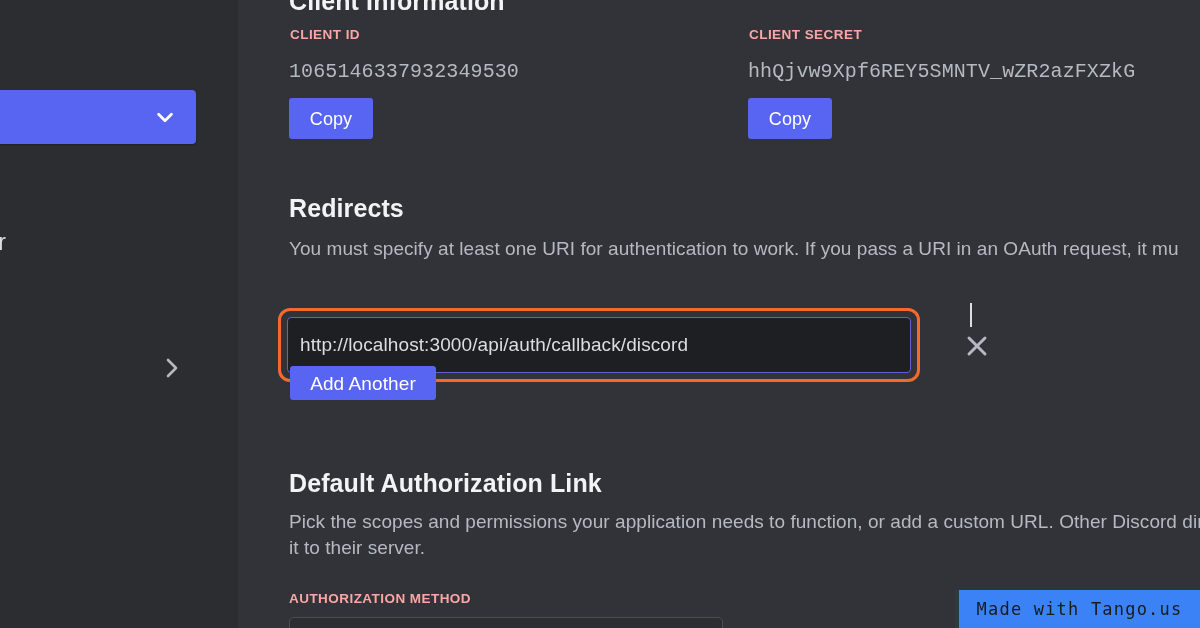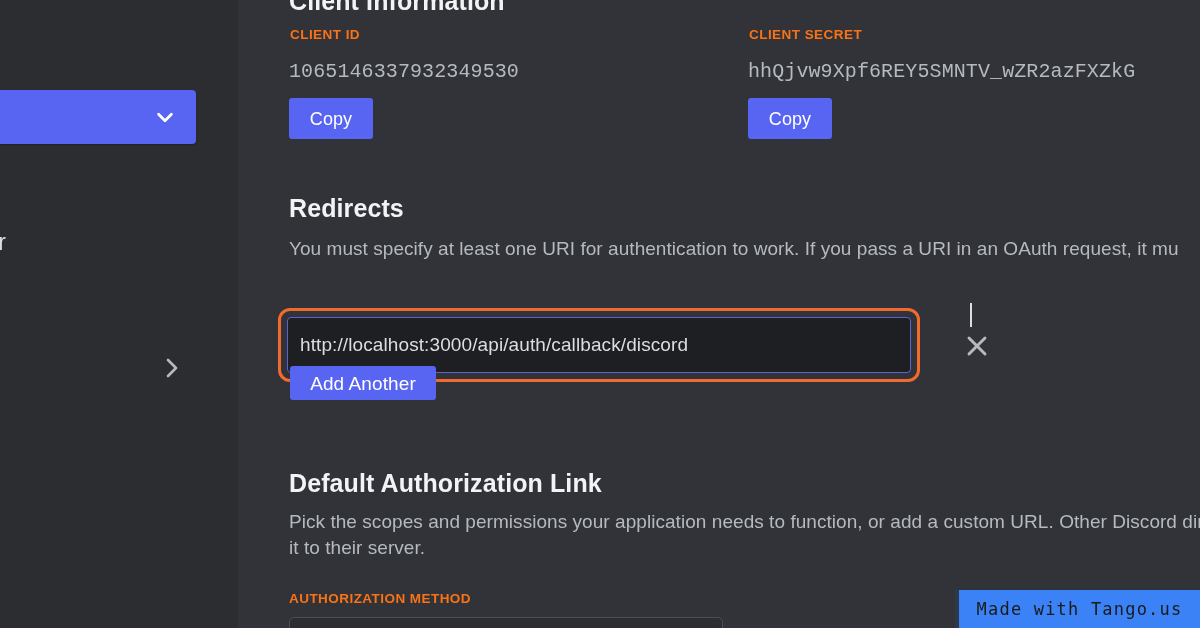--- a/index.html
+++ b/index.html
@@ -70,21 +70,21 @@
     font-weight: 600;
     letter-spacing: .1px;
     white-space: nowrap;
   }
   .title-client-info { left: 51px; top: -13px; }
   .title-redirects   { left: 51px; top: 194px; }
   .title-defauth     { left: 51px; top: 469px; }
 
   .field-label {
     position: absolute;
-    color: #f97316;
+    color: #fca5a5;
     font-size: 13.5px;
     font-weight: 700;
     letter-spacing: .45px;
     white-space: nowrap;
   }
   .lbl-client-id     { left: 52px;  top: 27px; }
   .lbl-client-secret { left: 511px; top: 27px; }
   .lbl-auth-method   { left: 51px;  top: 591px; }
 
   .mono-value {

